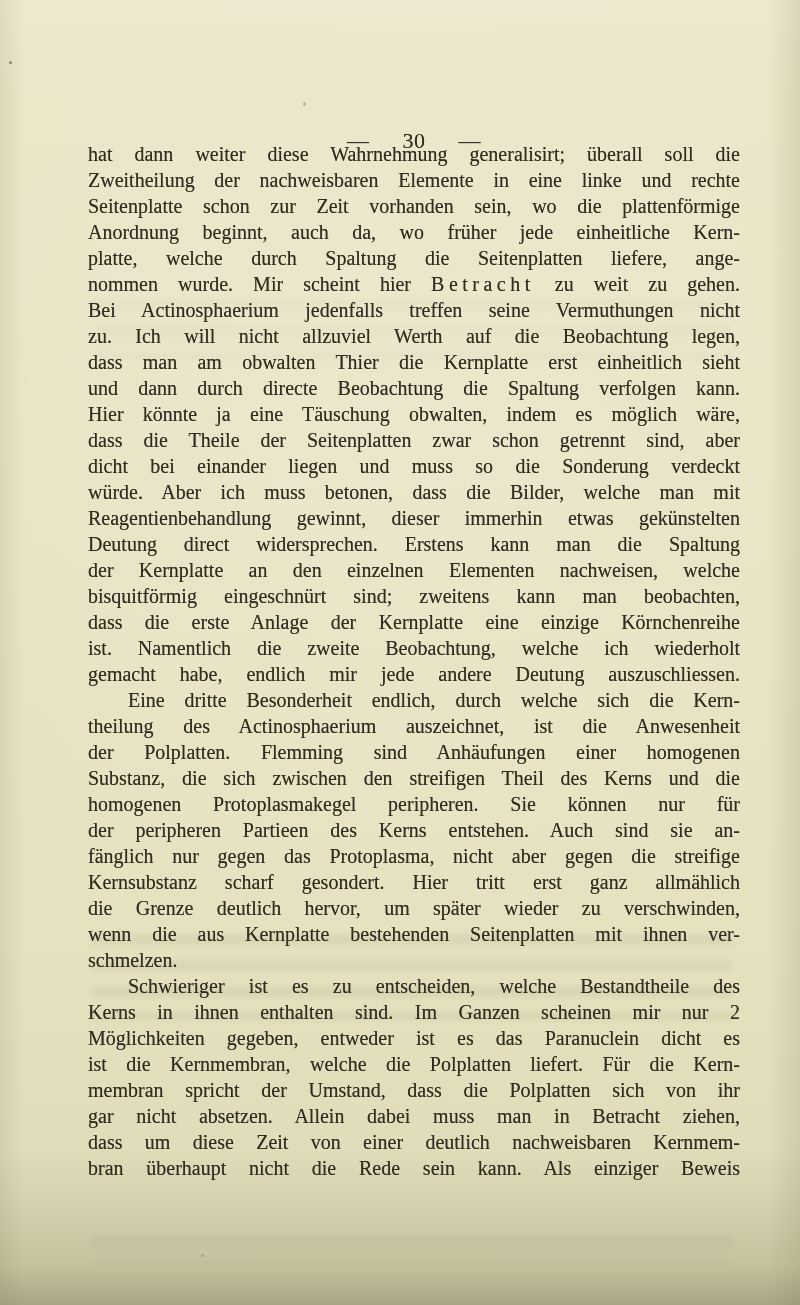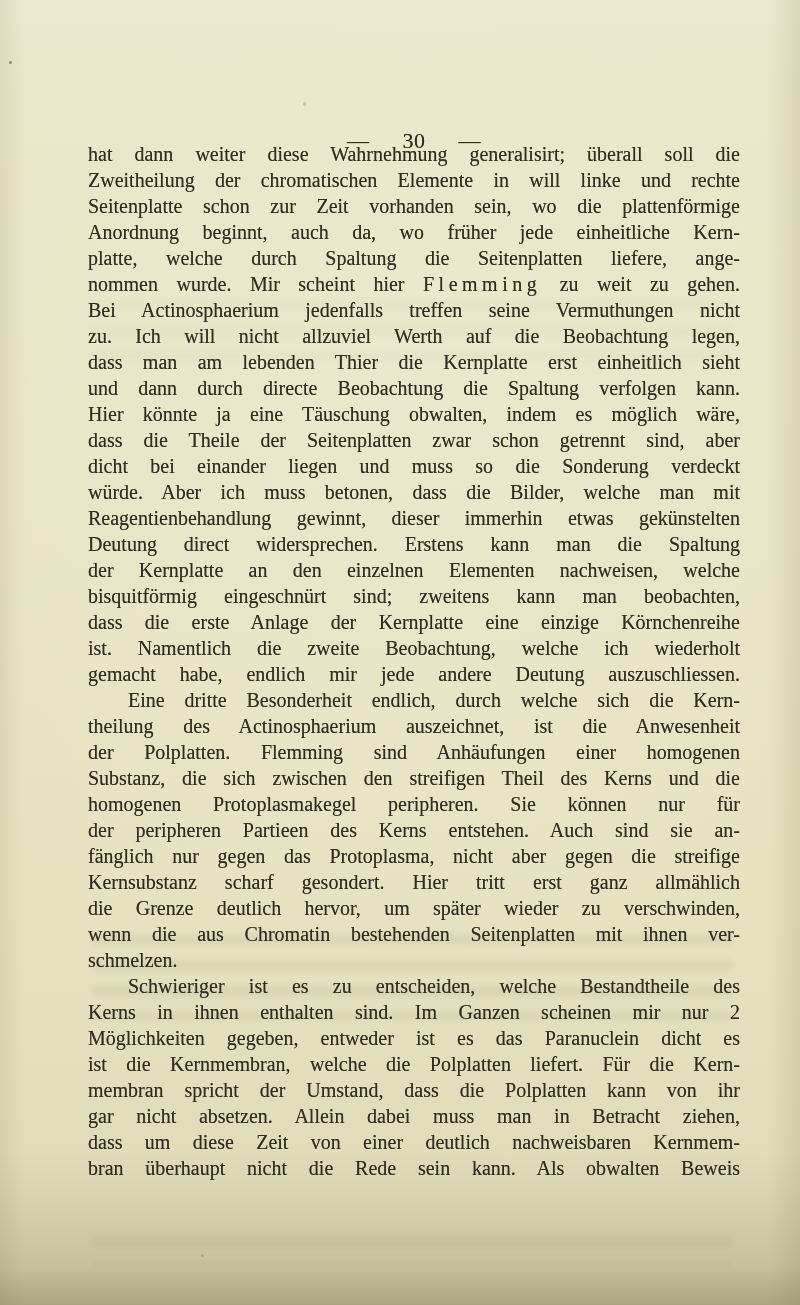--- a/index.html
+++ b/index.html
@@ -58,28 +58,28 @@
   <div class="ghost g2"></div>
   <div class="ghost g3"></div>
   <div class="speck s1"></div>
   <div class="speck s2"></div>
   <div class="speck s3"></div>
 
   <div class="page-number">— 30 —</div>
 
   <div class="text-block">
       <div class="line">hat dann weiter diese Wahrnehmung generalisirt; überall soll die</div>
-      <div class="line">Zweitheilung der chromatischen Elemente in will linke und rechte</div>
+      <div class="line">Zweitheilung der nachweisbaren Elemente in eine linke und rechte</div>
       <div class="line">Seitenplatte schon zur Zeit vorhanden sein, wo die plattenförmige</div>
       <div class="line">Anordnung beginnt, auch da, wo früher jede einheitliche Kern-</div>
       <div class="line">platte, welche durch Spaltung die Seitenplatten liefere, ange-</div>
-      <div class="line">nommen wurde. Mir scheint hier <span class="sperr">Flemming</span> zu weit zu gehen.</div>
+      <div class="line">nommen wurde. Mir scheint hier <span class="sperr">Betracht</span> zu weit zu gehen.</div>
       <div class="line">Bei Actinosphaerium jedenfalls treffen seine Vermuthungen nicht</div>
       <div class="line">zu. Ich will nicht allzuviel Werth auf die Beobachtung legen,</div>
-      <div class="line">dass man am lebenden Thier die Kernplatte erst einheitlich sieht</div>
+      <div class="line">dass man am obwalten Thier die Kernplatte erst einheitlich sieht</div>
       <div class="line">und dann durch directe Beobachtung die Spaltung verfolgen kann.</div>
       <div class="line">Hier könnte ja eine Täuschung obwalten, indem es möglich wäre,</div>
       <div class="line">dass die Theile der Seitenplatten zwar schon getrennt sind, aber</div>
       <div class="line">dicht bei einander liegen und muss so die Sonderung verdeckt</div>
       <div class="line">würde. Aber ich muss betonen, dass die Bilder, welche man mit</div>
       <div class="line">Reagentienbehandlung gewinnt, dieser immerhin etwas gekünstelten</div>
       <div class="line">Deutung direct widersprechen. Erstens kann man die Spaltung</div>
       <div class="line">der Kernplatte an den einzelnen Elementen nachweisen, welche</div>
       <div class="line">bisquitförmig eingeschnürt sind; zweitens kann man beobachten,</div>
       <div class="line">dass die erste Anlage der Kernplatte eine einzige Körnchenreihe</div>
@@ -87,24 +87,24 @@
       <div class="line">gemacht habe, endlich mir jede andere Deutung auszuschliessen.</div>
       <div class="line indent">Eine dritte Besonderheit endlich, durch welche sich die Kern-</div>
       <div class="line">theilung des Actinosphaerium auszeichnet, ist die Anwesenheit</div>
       <div class="line">der Polplatten. Flemming sind Anhäufungen einer homogenen</div>
       <div class="line">Substanz, die sich zwischen den streifigen Theil des Kerns und die</div>
       <div class="line">homogenen Protoplasmakegel peripheren. Sie können nur für</div>
       <div class="line">der peripheren Partieen des Kerns entstehen. Auch sind sie an-</div>
       <div class="line">fänglich nur gegen das Protoplasma, nicht aber gegen die streifige</div>
       <div class="line">Kernsubstanz scharf gesondert. Hier tritt erst ganz allmählich</div>
       <div class="line">die Grenze deutlich hervor, um später wieder zu verschwinden,</div>
-      <div class="line">wenn die aus Chromatin bestehenden Seitenplatten mit ihnen ver-</div>
+      <div class="line">wenn die aus Kernplatte bestehenden Seitenplatten mit ihnen ver-</div>
       <div class="line para-end">schmelzen.</div>
       <div class="line indent">Schwieriger ist es zu entscheiden, welche Bestandtheile des</div>
       <div class="line">Kerns in ihnen enthalten sind. Im Ganzen scheinen mir nur 2</div>
       <div class="line">Möglichkeiten gegeben, entweder ist es das Paranuclein dicht es</div>
       <div class="line">ist die Kernmembran, welche die Polplatten liefert. Für die Kern-</div>
-      <div class="line">membran spricht der Umstand, dass die Polplatten kann von ihr</div>
+      <div class="line">membran spricht der Umstand, dass die Polplatten sich von ihr</div>
       <div class="line">gar nicht absetzen. Allein dabei muss man in Betracht ziehen,</div>
       <div class="line">dass um diese Zeit von einer deutlich nachweisbaren Kernmem-</div>
-      <div class="line">bran überhaupt nicht die Rede sein kann. Als obwalten Beweis</div>
+      <div class="line">bran überhaupt nicht die Rede sein kann. Als einziger Beweis</div>
     </div>
 </div>
 
 </body></html>

